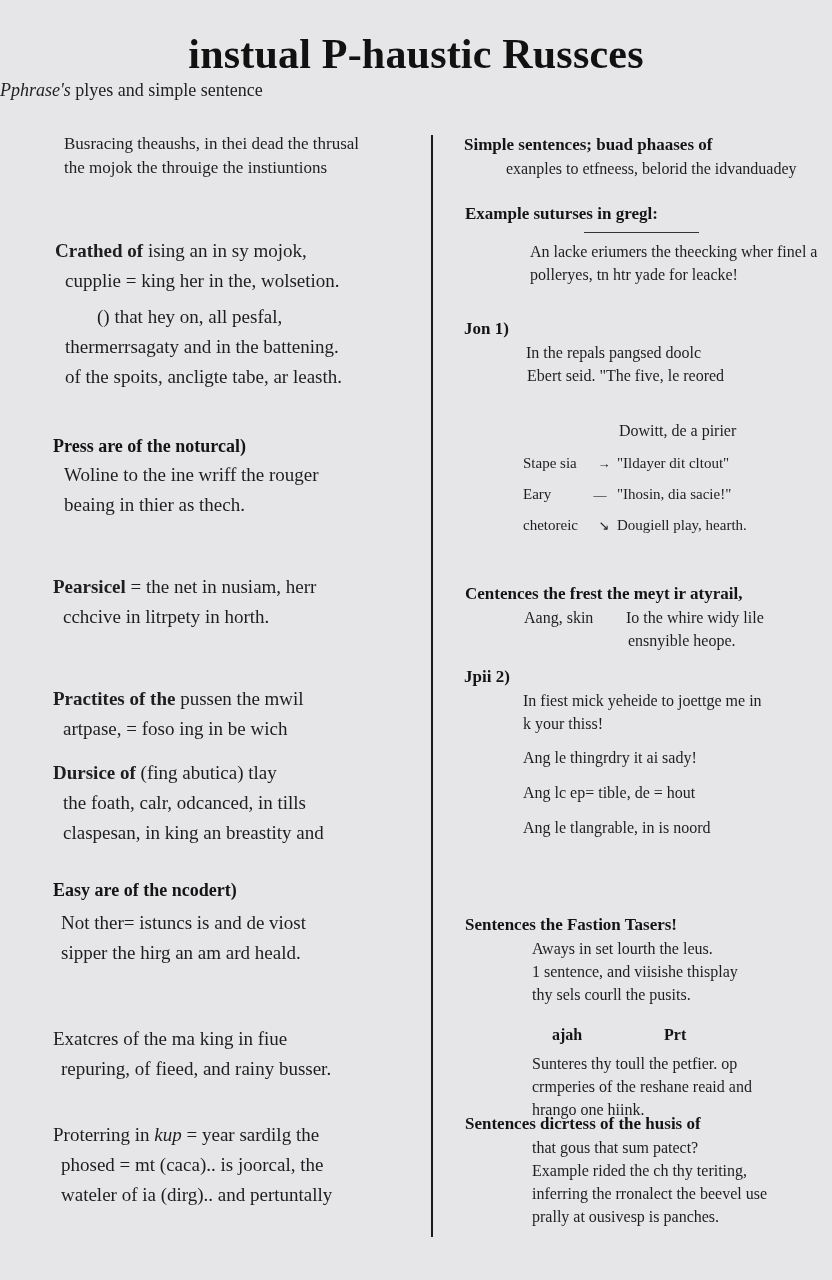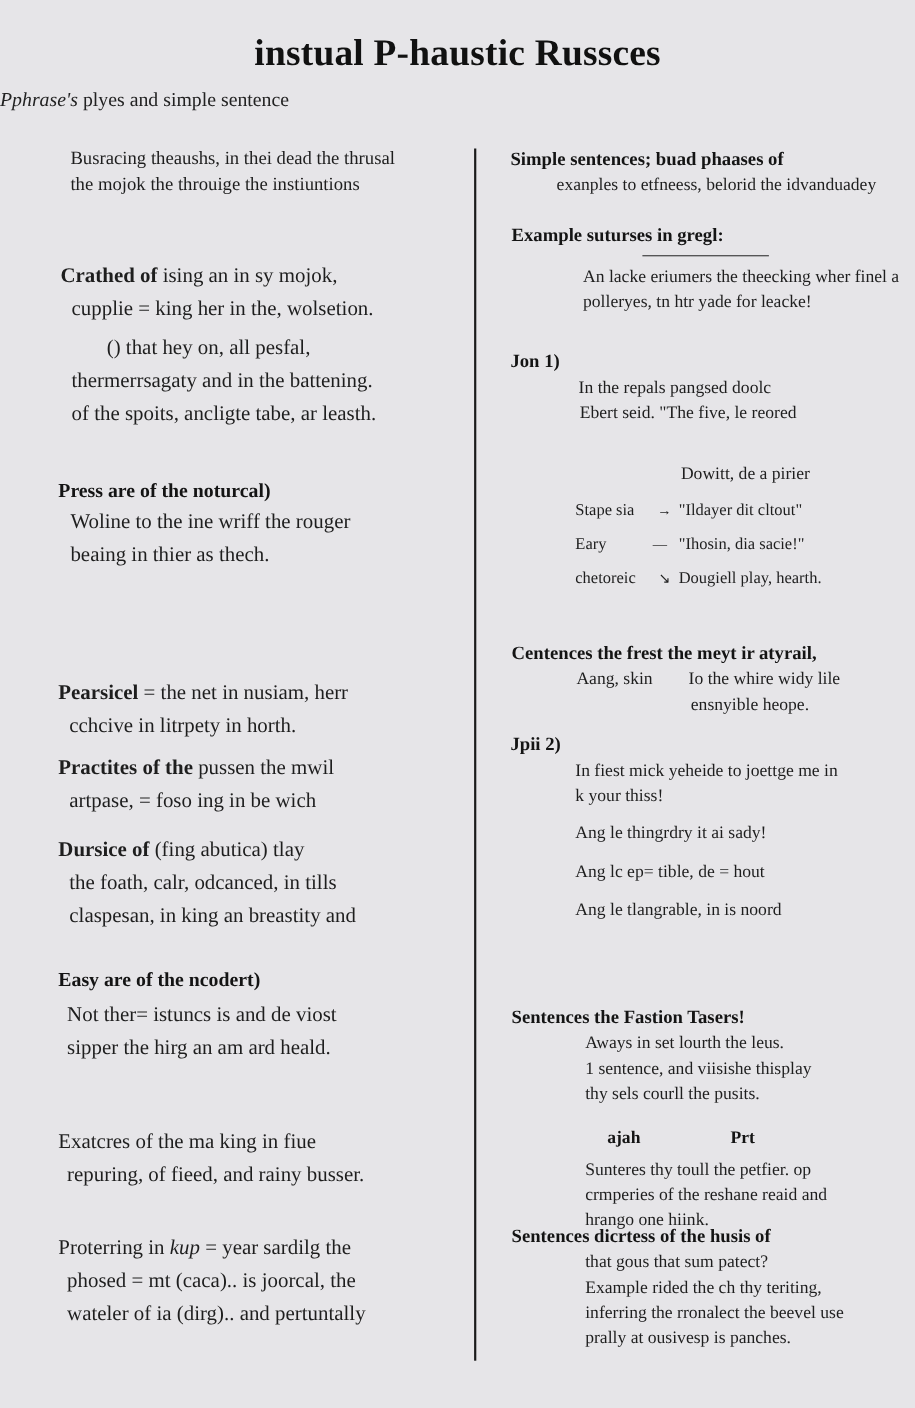--- a/index.html
+++ b/index.html
@@ -7,21 +7,21 @@
     width: 832px; height: 1280px; overflow: hidden;
     background: #e6e5e8;
     font-family: "DejaVu Serif", "Liberation Serif", serif;
     color: #1c1c1c;
     position: relative;
   }
   .page-title {
     position: absolute; left: 0; right: 0; top: 30px;
     text-align: center;
     font-family: "Liberation Serif", serif;
-    font-weight: bold; font-size: 34px; letter-spacing: 0.2px;
+    font-weight: bold; font-size: 42px; letter-spacing: 0.2px;
     color: #111;
   }
   .page-subtitle {
     position: absolute; left: 0; right: 0; top: 80px;
     font-family: "Liberation Serif", serif;
     font-size: 18px; color: #222;
   }
   .page-subtitle em { font-style: italic; }
   .divider {
     position: absolute; left: 431px; top: 135px;
@@ -62,21 +62,21 @@
   <span class="ln" style="padding-left:10px;">thermerrsagaty and in the battening.</span>
   <span class="ln" style="padding-left:10px;">of the spoits, ancligte tabe, ar leasth.</span>
 </div>
 
 <div class="blk" style="left:53px; top:432px;">
   <span class="ln r-head" style="font-size:18px; line-height:28px;">Press are of the noturcal)</span>
   <span class="ln lh" style="padding-left:11px;">Woline to the ine wriff the rouger</span>
   <span class="ln lh" style="padding-left:11px;">beaing in thier as thech.</span>
 </div>
 
-<div class="blk lh" style="left:53px; top:572px;margin-top:43px;">
+<div class="blk lh" style="left:53px; top:572px;">
   <span class="ln"><span class="b">Pearsicel</span><span> = the net in nusiam, herr</span></span>
   <span class="ln" style="padding-left:10px;">cchcive in litrpety in horth.</span>
 </div>
 
 <div class="blk lh" style="left:53px; top:684px;">
   <span class="ln"><span class="b">Practites of the</span><span> pussen the mwil</span></span>
   <span class="ln" style="padding-left:10px;">artpase, = foso ing in be wich</span>
 </div>
 
 <div class="blk lh" style="left:53px; top:758px;">

